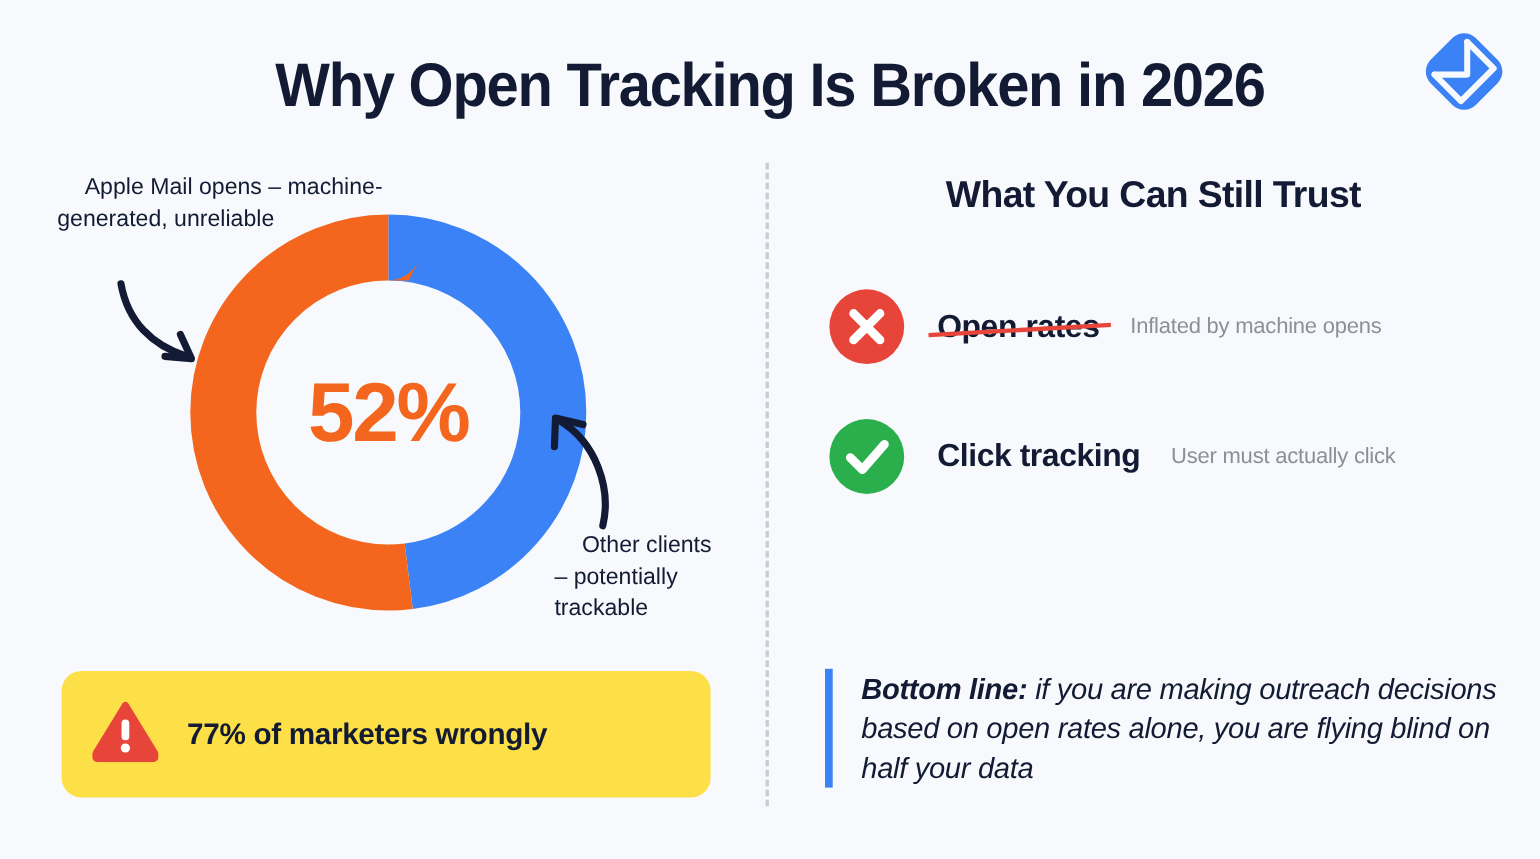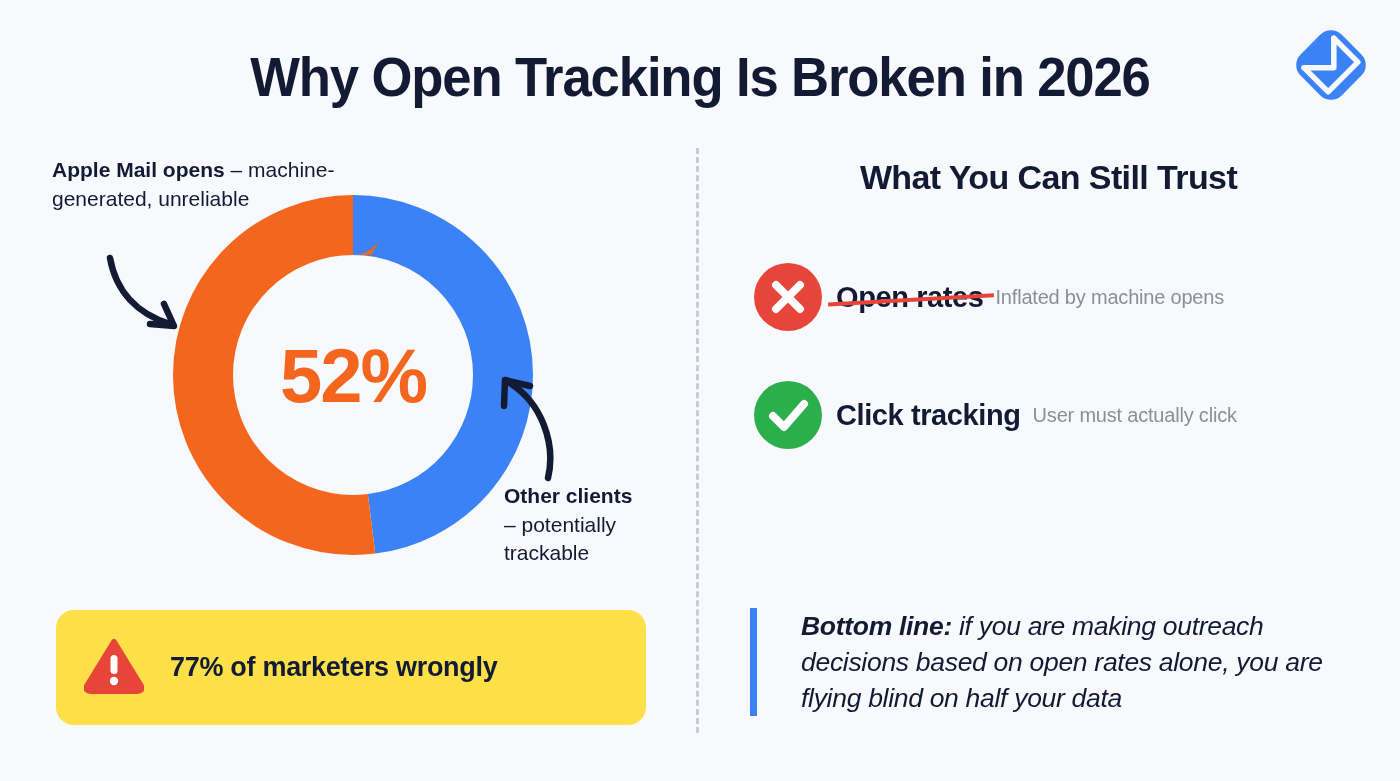--- a/index.html
+++ b/index.html
@@ -33,21 +33,21 @@
 
   
   .callout-left{
     position:absolute; left:52px; top:156px; width:300px;
     font-size:21px; line-height:28.5px; color:#121B33;
   }
   .callout-right{
     position:absolute; left:504px; top:482px; width:190px;
     font-size:21px; line-height:28.5px; color:#121B33;
   }
-  .callout-strong{ font-weight:700; }
+  .callout-strong{ font-weight:400;margin-left:25px; }
 
   .arrow-left{ position:absolute; left:104px; top:252px; width:110px; height:90px; }
   .arrow-right{ position:absolute; left:498px; top:374px; width:96px; height:108px; }
 
   .donut-wrap{ position:absolute; left:163px; top:180px; width:380px; height:390px; }
   .donut-center{
     position:absolute; left:0; top:0; width:380px; height:390px;
     display:flex; align-items:center; justify-content:center;
     font-size:76px; font-weight:700; color:#F4661E; letter-spacing:-2px;
   }
@@ -63,39 +63,39 @@
     letter-spacing:-0.3px;
   }
 
   
   .trust-title{
     position:absolute; left:697px; top:158px; width:703px;
     text-align:center; font-size:34px; font-weight:700;
     letter-spacing:-0.6px; color:#121B33;
   }
   .trust-list{ position:absolute; left:752px; top:238px; width:640px; }
-  .trust-row{ display:flex; align-items:center; gap:12px; height:118px; }
+  .trust-row{ display:flex; align-items:center; gap:28px; height:118px; }
   .trust-badge{ flex:0 0 auto; width:72px; height:72px; }
   .trust-label{
     font-size:29px; font-weight:700; color:#121B33; letter-spacing:-0.4px;
     white-space:nowrap; position:relative;
   }
   .trust-label.struck::after{
     content:""; position:absolute; left:-8px; right:-10px; top:52%;
     height:4px; background:#E8453A; transform:rotate(-3.2deg);
   }
   .trust-desc{
     font-size:20px; color:#8A8F9A; line-height:31px; letter-spacing:-0.2px;
   }
   .trust-desc.two-line{ max-width:250px; }
 
   
   .bottom-line{
     position:absolute; left:750px; top:608px; width:620px;
-    border-left:7px solid #3B82F6; padding-left:44px;
+    border-left:7px solid #3B82F6; padding-left:26px;
   }
   .bottom-line-text{
     font-size:26.5px; font-style:italic; line-height:36px;
     color:#121B33; letter-spacing:-0.3px;
   }
   .bottom-line-lead{ font-weight:700; font-style:italic; }
 </style>
 </head>
 <body>
 

